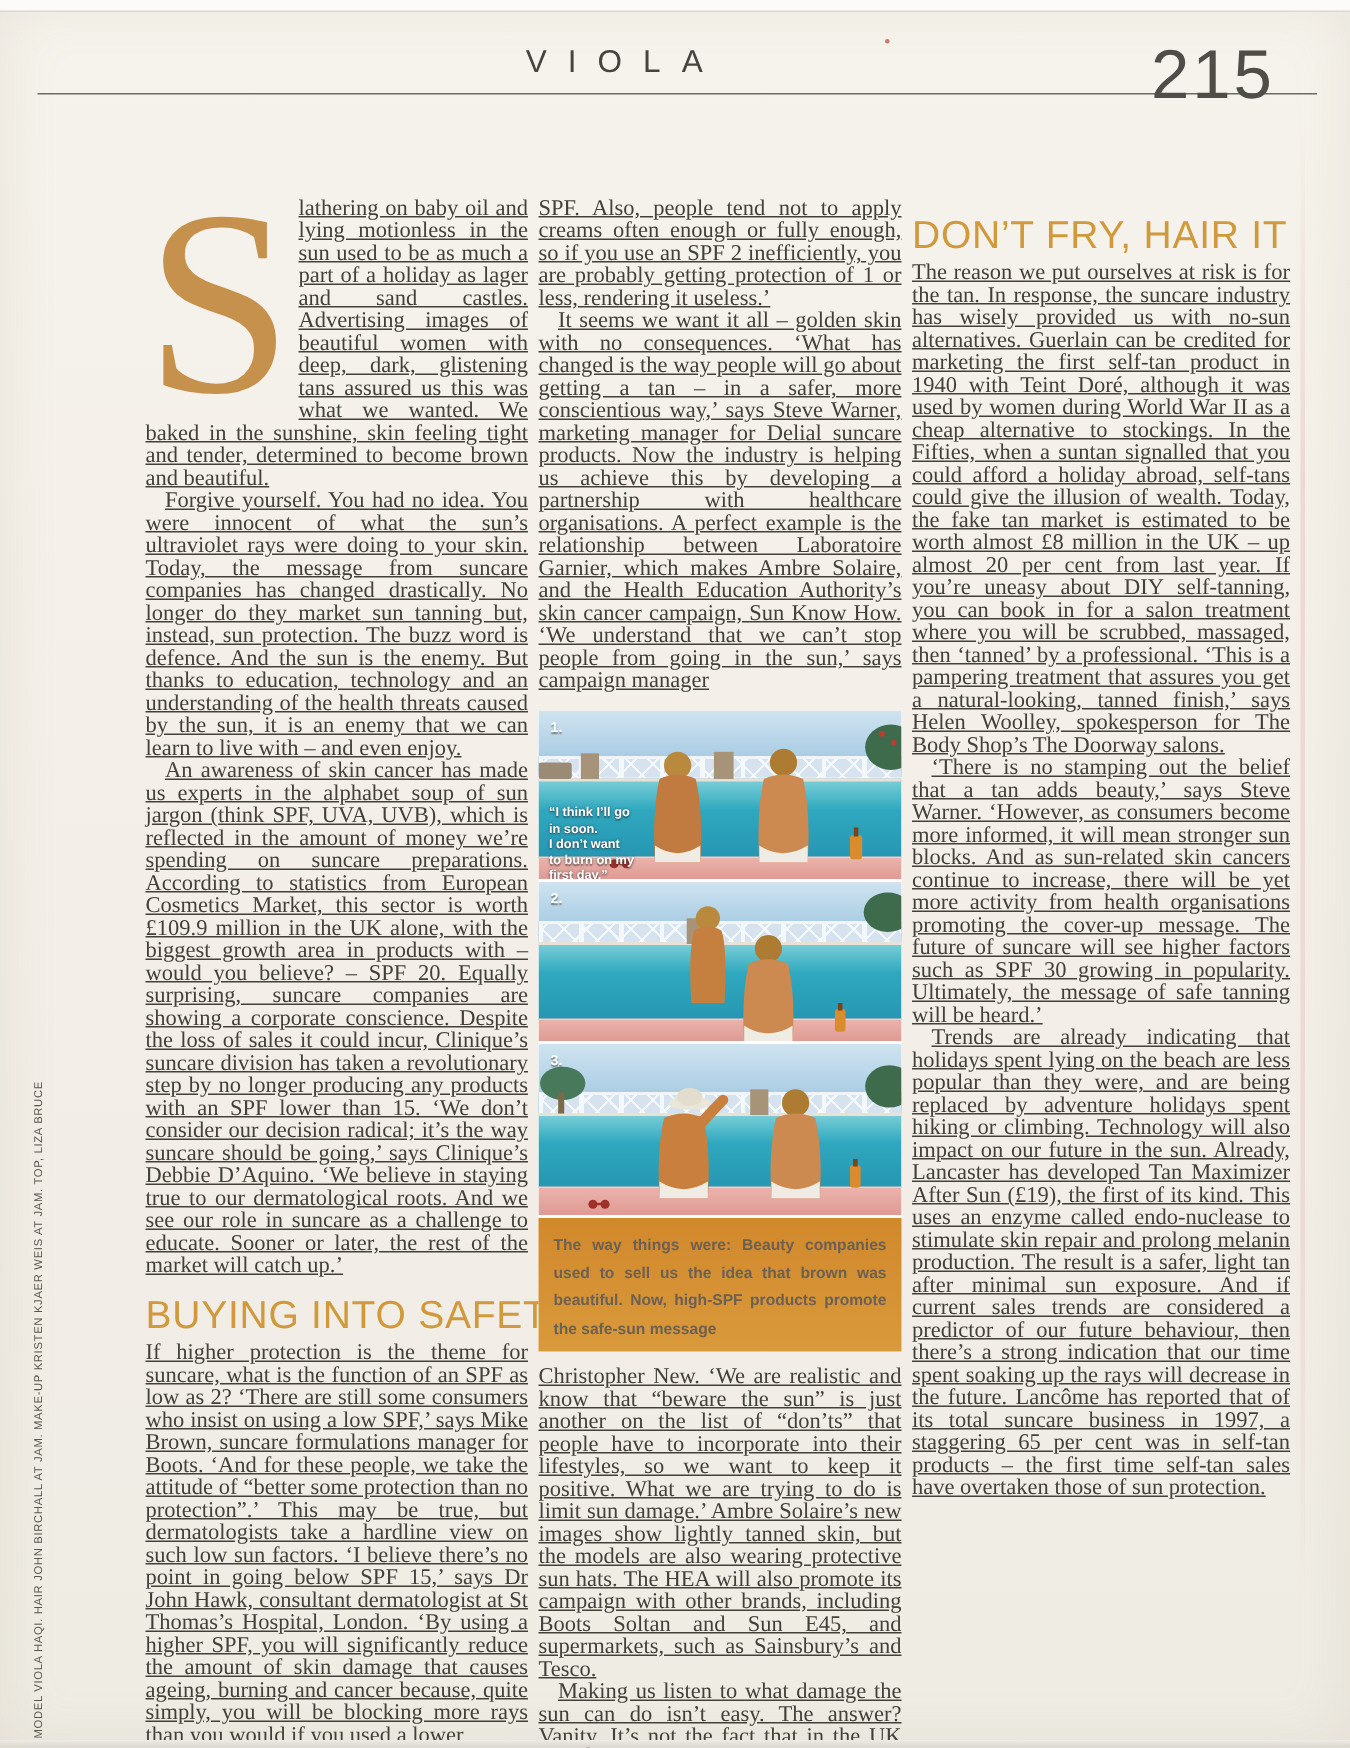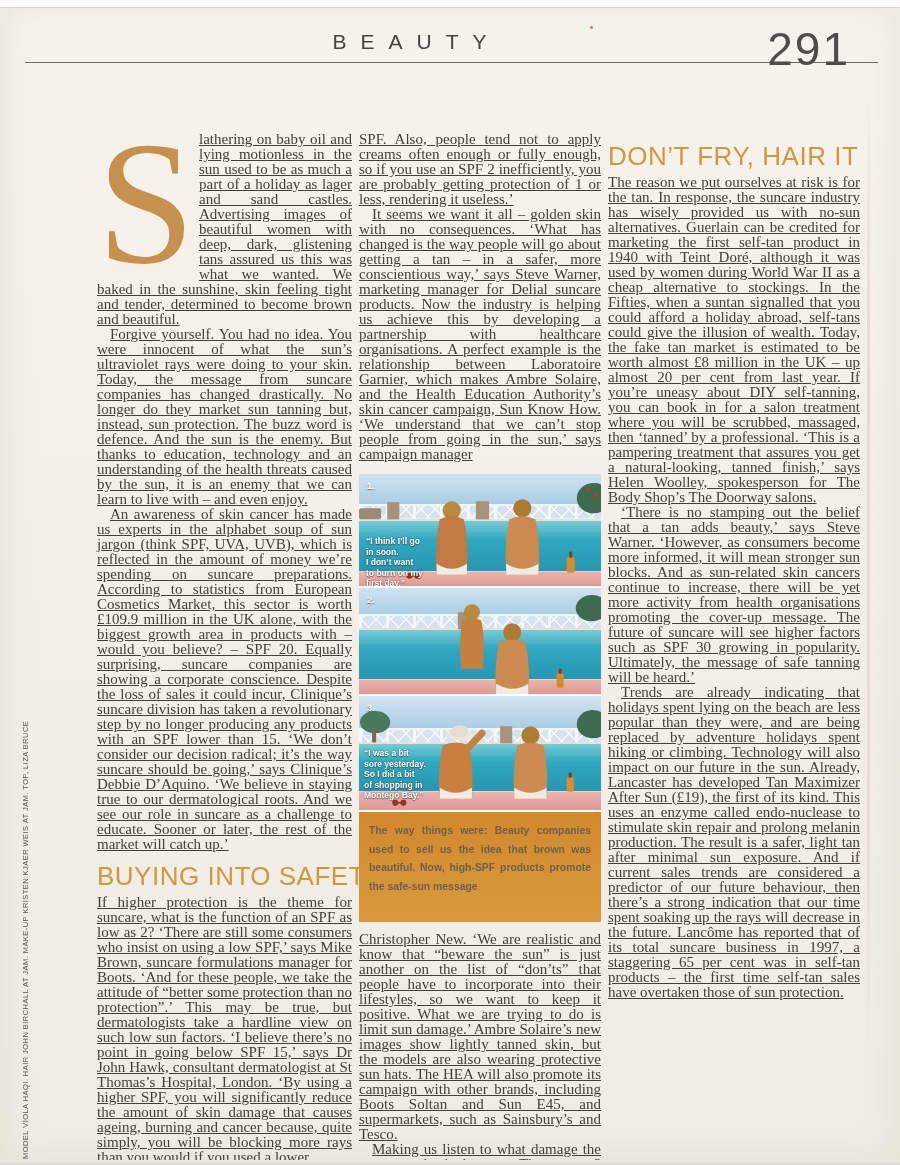--- a/index.html
+++ b/index.html
@@ -60,33 +60,33 @@
   .ledge{position:absolute;left:0;right:0;bottom:0;background:linear-gradient(#eab3ac,#df9a94);
          border-top:1px solid #f4cdc6;}
   .panel1 .ledge{height:14px}.panel2 .ledge{height:14px}.panel3 .ledge{height:18px}
   .figsvg{position:absolute;inset:0;}
   .p-num{position:absolute;left:8px;top:6px;font-family:"Liberation Sans",sans-serif;font-weight:bold;
          font-size:9.5px;color:#fff;text-shadow:0 1px 1px rgba(40,40,40,.55);}
   .p-quote{position:absolute;width:92px;font-family:"Liberation Sans",sans-serif;font-weight:bold;
            font-size:8.5px;line-height:10.5px;color:#fff;white-space:pre-line;
            text-shadow:0 0 2px rgba(50,50,50,.7),0 1px 1px rgba(50,50,50,.5);margin-top:10px;}
   .panel1 .p-quote{left:7px;top:52px;} .panel3 .p-quote{left:5px;top:42px;}
-  .fig-caption{background:linear-gradient(#d1882b,#d99a3c);padding:10px 10px 26px;
+  .fig-caption{background:linear-gradient(#d1882b,#d99a3c);padding:10px 10px 5px;
                font-family:"Liberation Sans",sans-serif;font-weight:bold;font-size:10.4px;
                line-height:18.5px;color:#6c6053;text-align:justify;}
 </style>
 </head>
 <body>
 
 <div class="page">
   <div class="scan-edge-top"></div>
 
   <header class="header">
-    <span class="section">BEAUTY</span>
-    <span class="folio">291</span>
+    <span class="section">VIOLA</span>
+    <span class="folio">215</span>
   </header>
   <div class="speck"></div>
 
   <div class="credits">MODEL VIOLA HAQI. HAIR JOHN BIRCHALL AT JAM. MAKE-UP KRISTEN KJAER WEIS AT JAM. TOP, LIZA BRUCE</div>
 
   <main class="cols">
 
     <section class="col col1">
       <div class="dropcap">S</div>
       <p class="bt">lathering on baby oil and lying motionless in the sun used to be as much a part of a holiday as lager and sand castles. Advertising images of beautiful women with deep, dark, glistening tans assured us this was what we wanted. We baked in the sunshine, skin feeling tight and tender, determined to become brown and beautiful.</p>
@@ -200,25 +200,20 @@
               <circle cx="-4" cy="0" r="3" fill="#a03028"></circle>
                 <circle cx="4" cy="0" r="3" fill="#a03028"></circle>
               <rect x="-2" y="-1" width="4" height="1.6" fill="#a03028"></rect>
             </g>
             <g>
               <rect x="206" y="80" width="7" height="15" rx="2" fill="#d88c2c"></rect>
               <rect x="208" y="76" width="3" height="5" fill="#7a4418"></rect>
             </g>
           </svg>
           <span class="p-num">3.</span>
-          <div class="p-quote">“I was a bit
-sore yesterday.
-So I did a bit
-of shopping in
-Montego Bay.”</div>
         </div>
 
         <figcaption class="fig-caption">The way things were: Beauty companies used to sell us the idea that brown was beautiful. Now, high-SPF products promote the safe-sun message</figcaption>
       </figure>
 
       <p class="bt">Christopher New. ‘We are realistic and know that “beware the sun” is just another on the list of “don’ts” that people have to incorporate into their lifestyles, so we want to keep it positive. What we are trying to do is limit sun damage.’ Ambre Solaire’s new images show lightly tanned skin, but the models are also wearing protective sun hats. The HEA will also promote its campaign with other brands, including Boots Soltan and Sun E45, and supermarkets, such as Sainsbury’s and Tesco.</p>
       <p class="bt indent">Making us listen to what damage the sun can do isn’t easy. The answer? Vanity. It’s not the fact that in the UK there are 700 reports a week of skin cancer that will convince us to wear a sunscreen. It’s wrinkles. The culprit? UVA</p>
     </section>
 
     <section class="col col3">

